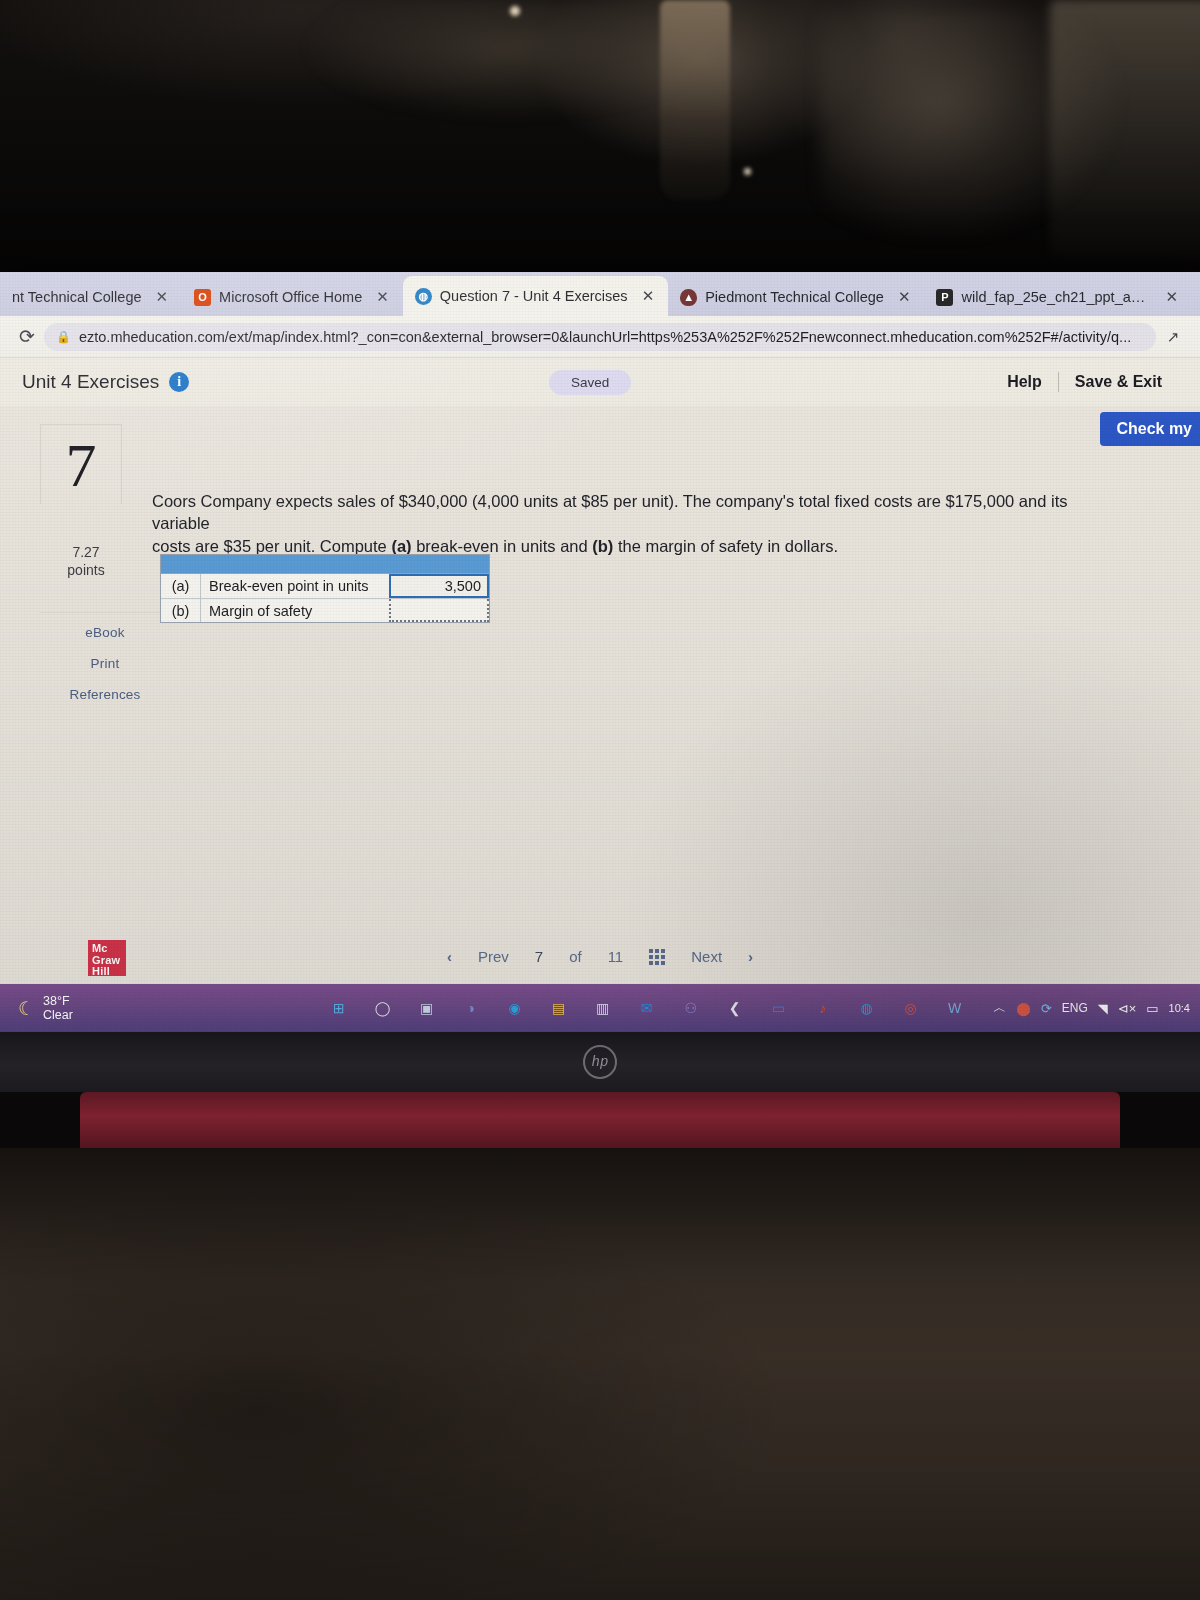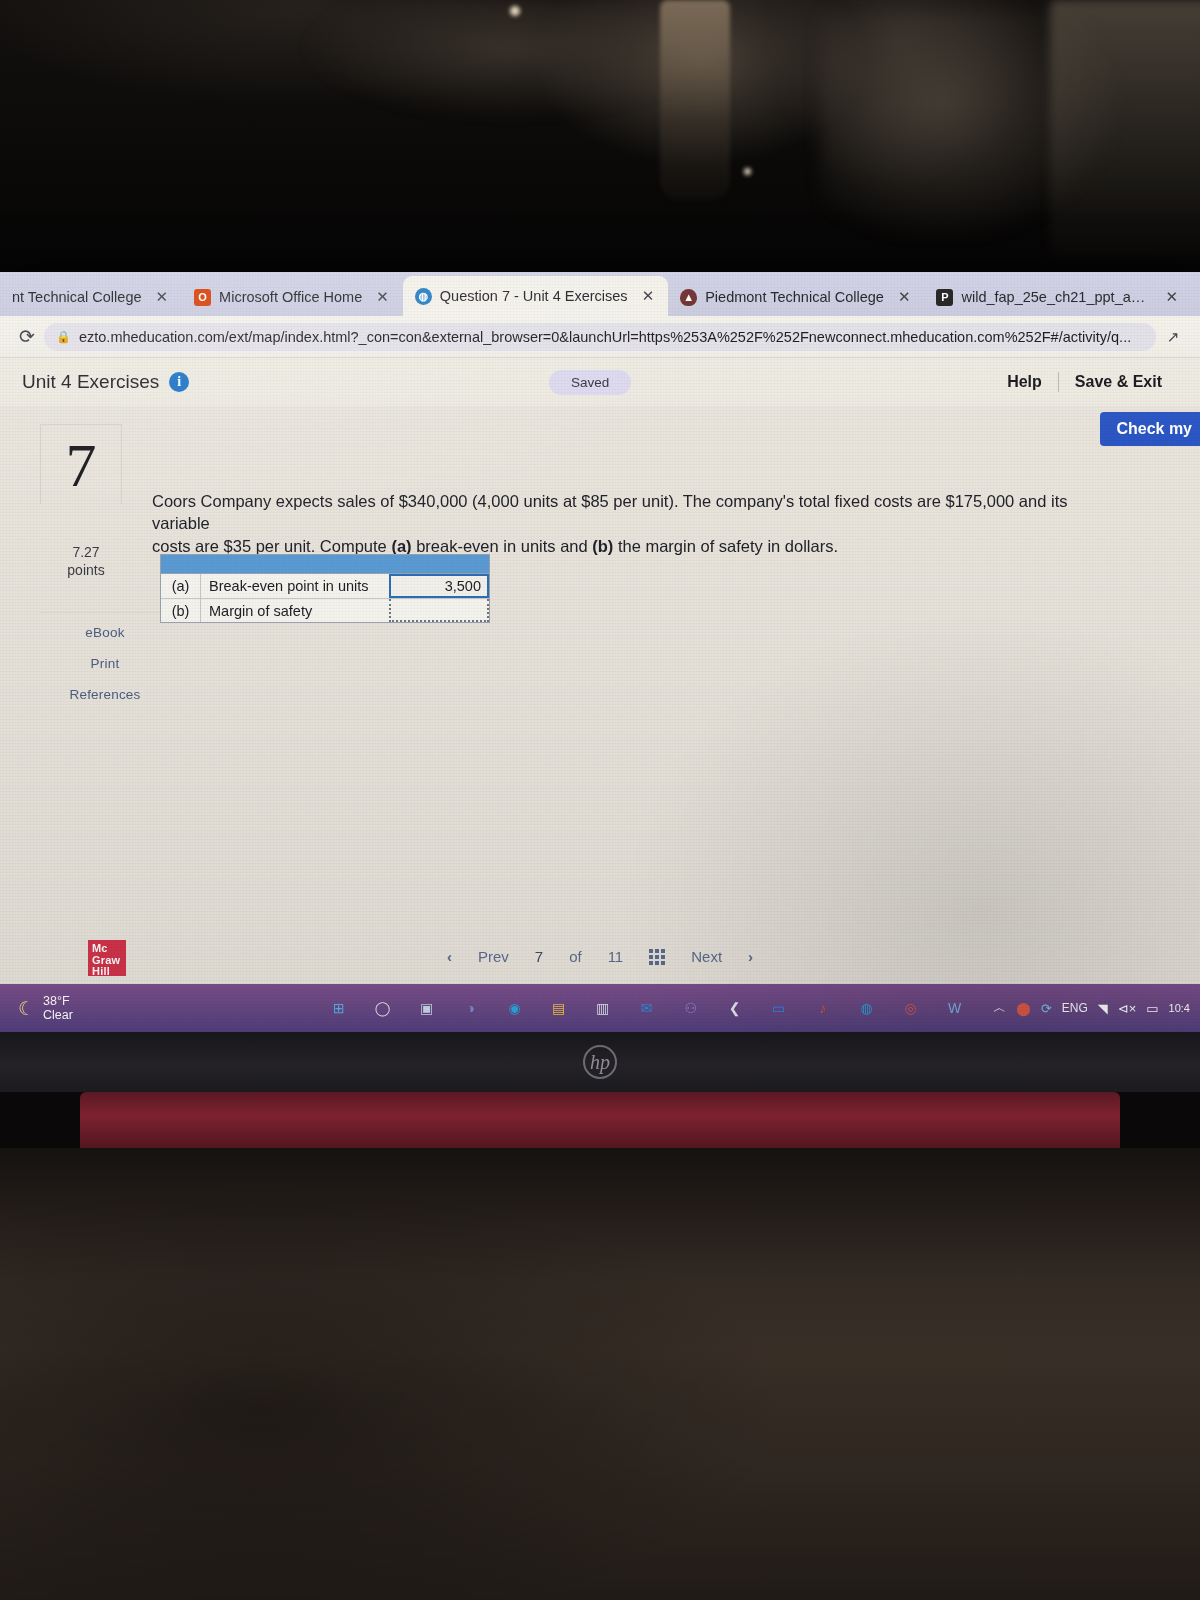--- a/index.html
+++ b/index.html
@@ -241,22 +241,22 @@
   
   .bezel-bottom {
     position: absolute; left: 0; top: 1032px; width: 1200px; height: 60px;
     background: linear-gradient(180deg,#17161a 0%, #242226 55%, #1b1a1e 100%);
     display: flex; align-items: center; justify-content: center;
   }
   .hp {
     width: 34px; height: 34px; border-radius: 50%;
     border: 2px solid rgba(200,200,210,0.45);
     display:flex; align-items:center; justify-content:center;
-    color: rgba(215,215,225,0.6); font-size: 20px; font-style: italic;
-    font-family: Liberation Serif, serif;
+    color: rgba(215,215,225,0.6); font-size: 14px; font-style: italic;
+    font-family: Liberation Mono, monospace;
   }
   .hinge {
     position: absolute; left: 80px; top: 1092px; width: 1040px; height: 60px;
     background: linear-gradient(180deg,#5b1823 0%, #7d2230 40%, #4d141d 100%);
     border-radius: 6px 6px 0 0;
   }
   .deck {
     position: absolute; left: 0; top: 1148px; width: 1200px; height: 452px;
     background: linear-gradient(180deg, #2b241f 0%, #3a3029 18%, #4a3d33 45%, #3b3129 100%);
   }

